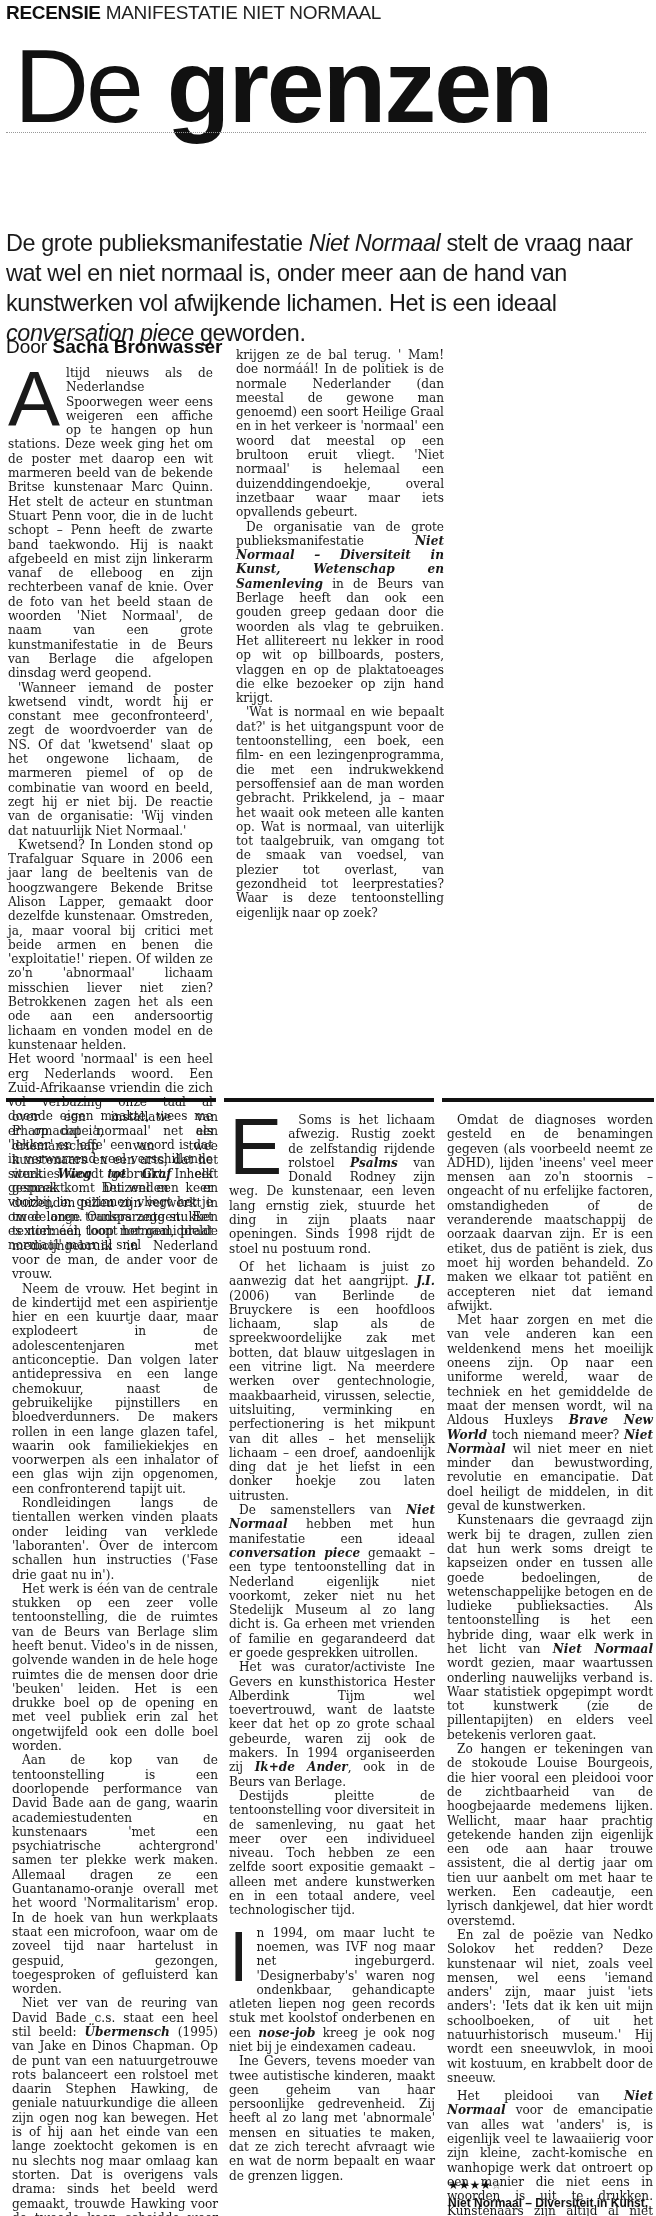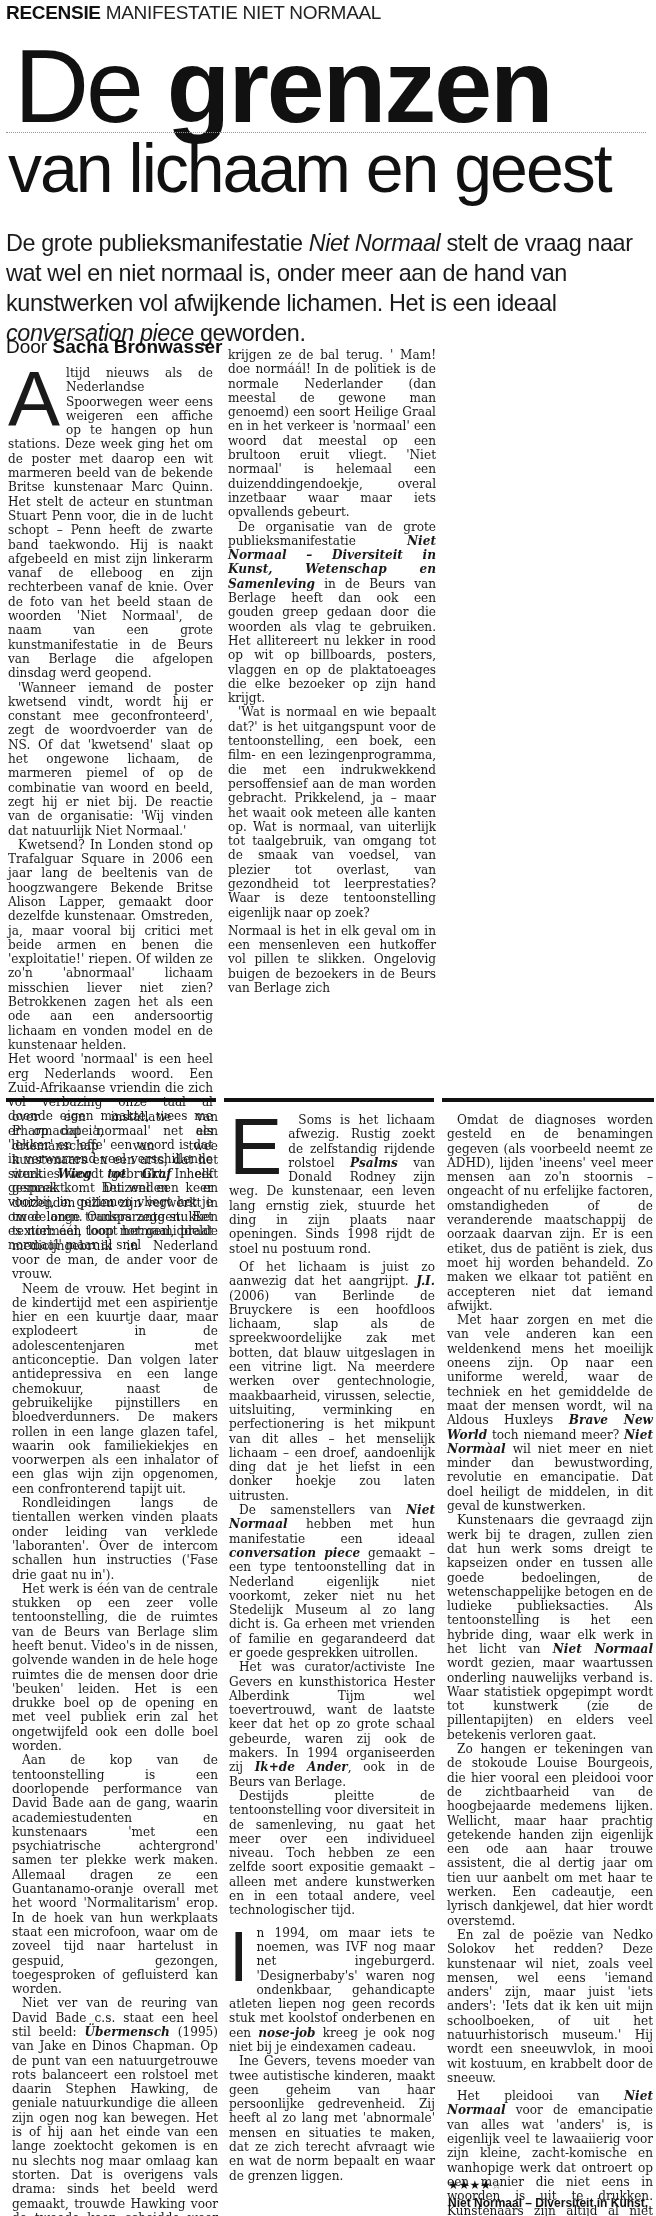--- a/index.html
+++ b/index.html
@@ -22,21 +22,21 @@
   .byline { position: absolute; left: 6px; top: 336px; font-family: "Liberation Sans", sans-serif; font-size: 19px; }
   .byline b { font-weight: bold; }
 
   .col { position: absolute; font-family: "DejaVu Serif", serif; font-size: 12.1px; line-height: 14.3px; text-align: justify; color: #1a1a1a; hyphens: manual; }
   .col p { margin: 0; text-indent: 10px; }
   .col p.noindent { text-indent: 0; }
   .col p.gap { margin-top: 4px; }
   .col i { font-style: italic; font-weight: bold; }
 
   .col-a { left: 8px; top: 366px; width: 205px; }
-  .col-b { left: 228px; top: 348px; width: 208px; }
+  .col-b { left: 236px; top: 348px; width: 208px; }
   .col-c { left: 12px; top: 1110px; width: 206px; }
   .col-d { left: 229px; top: 1113px; width: 206px; }
   .col-e { left: 447px; top: 1113px; width: 206px; }
 
   .dropcap { float: left; font-family: "Liberation Sans", sans-serif; font-weight: normal; font-size: 78px; line-height: 62px; margin: 2px 6px 0 0; padding: 0; }
   .dropcap.e { font-size: 80px; line-height: 64px; }
   .dropcap.i { font-size: 70px; line-height: 58px; margin-right: 8px; }
 
   .thick-rule { position: absolute; top: 1098px; height: 4px; background: #111; }
   .rule-1 { left: 6px; width: 210px; }
@@ -56,21 +56,20 @@
   <div class="kicker">
     <span class="k-bold">RECENSIE</span>
     <span class="k-light">MANIFESTATIE NIET NORMAAL</span>
   </div>
 
   <h1 class="headline1" style="margin:12px;">
     <span class="h-light">De</span>
     <span class="h-bold">grenzen</span>
   </h1>
   <div class="rule-dotted"></div>
-  <h2 class="headline2" style="margin:0;">van lichaam en geest</h2>
 
   <div class="lede"><span>De grote publieksmanifestatie </span><i>Niet Normaal</i><span> stelt de vraag naar wat wel en niet normaal is, onder meer aan de hand van kunstwerken vol afwijkende lichamen. Het is een ideaal </span><i>conversation piece</i><span> geworden.</span></div>
 
   <div class="byline">
     <span>Door</span>
     <b>Sacha Bronwasser</b>
   </div>
 
   <div class="col col-a">
     <span class="dropcap">A</span>
@@ -80,21 +79,20 @@
         <p><span>Kwetsend? In Londen stond op Trafalguar Square in 2006 een jaar lang de beeltenis van de hoogzwangere Bekende Britse Alison Lapper, gemaakt door dezelfde kunstenaar. Omstreden, ja, maar vooral bij critici met beide armen en benen die 'exploitatie!' riepen. Of wilden ze zo'n 'abnormaal' lichaam misschien liever niet zien? Betrokkenen zagen het als een ode aan een andersoortig lichaam en vonden model en de kunstenaar helden.</span></p>
         <p class="noindent"><span>Het woord 'normaal' is een heel erg Nederlands woord. Een Zuid-Afrikaanse vriendin die zich vol verbazing onze taal al doende eigen maakte, wees me er op dat 'normaal' net als 'lekker' en 'effe' een woord is dat in verwarrend veel verschillende situaties wordt gebruikt. In elk gesprek komt het wel een keer voorbij, in gezinnen vliegt het je om de oren. Ouders zeggen: 'Eet es normaal, loop normaal, praat normaal' maar al snel</span></p>
       </div>
   </div>
 
   <div class="col col-b">
     <div>
         <p class="noindent"><span>krijgen ze de bal terug. ' Mam! doe normáál! In de politiek is de normale Nederlander (dan meestal de gewone man genoemd) een soort Heilige Graal en in het verkeer is 'normaal' een woord dat meestal op een brultoon eruit vliegt. 'Niet normaal' is helemaal een duizenddingendoekje, overal inzetbaar waar maar iets opvallends gebeurt.</span></p>
         <p><span>De organisatie van de grote publieksmanifestatie </span><i>Niet Normaal – Diversiteit in Kunst, Wetenschap en Samenleving</i><span> in de Beurs van Berlage heeft dan ook een gouden greep gedaan door die woorden als vlag te gebruiken. Het allitereert nu lekker in rood op wit op billboards, posters, vlaggen en op de plaktatoeages die elke bezoeker op zijn hand krijgt.</span></p>
         <p><span>'Wat is normaal en wie bepaalt dat?' is het uitgangspunt voor de tentoonstelling, een boek, een film- en een lezingenprogramma, die met een indrukwekkend persoffensief aan de man worden gebracht. Prikkelend, ja – maar het waait ook meteen alle kanten op. Wat is normaal, van uiterlijk tot taalgebruik, van omgang tot de smaak van voedsel, van plezier tot overlast, van gezondheid tot leerprestaties? Waar is deze tentoonstelling eigenlijk naar op zoek?</span></p>
-        <p class="noindent gap"><span>Normaal is het in elk geval om in een mensenleven een hutkoffer vol pillen te slikken. Ongelovig buigen de bezoekers in de Beurs van Berlage zich</span></p>
       </div>
   </div>
 
   <div class="thick-rule rule-1"></div>
   <div class="thick-rule rule-2"></div>
   <div class="thick-rule rule-3"></div>
 
   <div class="col col-c">
     <div>
         <p class="noindent"><span>over een installatie van Pharmacopeia, een driemanschap van twee kunstenaars en een arts, dat het werk </span><i>Wieg tot Graf</i><span> heeft gemaakt. Duizenden en duizenden pillen zijn verwerkt in twee lange transparante stukken textiel: één toont het gemiddelde medicijngebruik in Nederland voor de man, de ander voor de vrouw.</span></p>
@@ -111,21 +109,21 @@
     <div>
         <p><span>Soms is het lichaam afwezig. Rustig zoekt de zelfstandig rijdende rolstoel </span><i>Psalms</i><span> van Donald Rodney zijn weg. De kunstenaar, een leven lang ernstig ziek, stuurde het ding in zijn plaats naar openingen. Sinds 1998 rijdt de stoel nu postuum rond.</span></p>
         <p class="gap"><span>Of het lichaam is juist zo aanwezig dat het aangrijpt. </span><i>J.I.</i><span> (2006) van Berlinde de Bruyckere is een hoofdloos lichaam, slap als de spreekwoordelijke zak met botten, dat blauw uitgeslagen in een vitrine ligt. Na meerdere werken over gentechnologie, maakbaarheid, virussen, selectie, uitsluiting, verminking en perfectionering is het mikpunt van dit alles – het menselijk lichaam – een droef, aandoenlijk ding dat je het liefst in een donker hoekje zou laten uitrusten.</span></p>
         <p><span>De samenstellers van </span><i>Niet Normaal</i><span> hebben met hun manifestatie een ideaal </span><i>conversation piece</i><span> gemaakt – een type tentoonstelling dat in Nederland eigenlijk niet voorkomt, zeker niet nu het Stedelijk Museum al zo lang dicht is. Ga erheen met vrienden of familie en gegarandeerd dat er goede gesprekken uitrollen.</span></p>
         <p><span>Het was curator/activiste Ine Gevers en kunsthistorica Hester Alberdink Tijm wel toevertrouwd, want de laatste keer dat het op zo grote schaal gebeurde, waren zij ook de makers. In 1994 organiseerden zij </span><i>Ik+de Ander</i><span>, ook in de Beurs van Berlage.</span></p>
         <p><span>Destijds pleitte de tentoonstelling voor diversiteit in de samenleving, nu gaat het meer over een individueel niveau. Toch hebben ze een zelfde soort expositie gemaakt – alleen met andere kunstwerken en in een totaal andere, veel technologischer tijd.</span></p>
       </div>
     <div style="height:8px"></div>
     <span class="dropcap i">I</span>
     <div>
-        <p class="noindent"><span>n 1994, om maar iets te noemen, was IVF nog maar net ingeburgerd. 'Designerbaby's' waren nog ondenkbaar, gehandicapte atleten liepen nog geen records stuk met koolstof onderbenen en een </span><i>nose-job</i><span> kreeg je ook nog niet bij je eindexamen cadeau.</span></p>
+        <p class="noindent"><span>n 1994, om maar lucht te noemen, was IVF nog maar net ingeburgerd. 'Designerbaby's' waren nog ondenkbaar, gehandicapte atleten liepen nog geen records stuk met koolstof onderbenen en een </span><i>nose-job</i><span> kreeg je ook nog niet bij je eindexamen cadeau.</span></p>
         <p><span>Ine Gevers, tevens moeder van twee autistische kinderen, maakt geen geheim van haar persoonlijke gedrevenheid. Zij heeft al zo lang met 'abnormale' mensen en situaties te maken, dat ze zich terecht afvraagt wie en wat de norm bepaalt en waar de grenzen liggen.</span></p>
       </div>
   </div>
 
   <div class="col col-e">
     <div>
         <p><span>Omdat de diagnoses worden gesteld en de benamingen gegeven (als voorbeeld neemt ze ADHD), lijden 'ineens' veel meer mensen aan zo'n stoornis – ongeacht of nu erfelijke factoren, omstandigheden of de veranderende maatschappij de oorzaak daarvan zijn. Er is een etiket, dus de patiënt is ziek, dus moet hij worden behandeld. Zo maken we elkaar tot patiënt en accepteren niet dat iemand afwijkt.</span></p>
         <p><span>Met haar zorgen en met die van vele anderen kan een weldenkend mens het moeilijk oneens zijn. Op naar een uniforme wereld, waar de techniek en het gemiddelde de maat der mensen wordt, wil na Aldous Huxleys </span><i>Brave New World</i><span> toch niemand meer? </span><i>Niet Normàal</i><span> wil niet meer en niet minder dan bewustwording, revolutie en emancipatie. Dat doel heiligt de middelen, in dit geval de kunstwerken.</span></p>
         <p><span>Kunstenaars die gevraagd zijn werk bij te dragen, zullen zien dat hun werk soms dreigt te kapseizen onder en tussen alle goede bedoelingen, de wetenschappelijke betogen en de ludieke publieksacties. Als tentoonstelling is het een hybride ding, waar elk werk in het licht van </span><i>Niet Normaal</i><span> wordt gezien, maar waartussen onderling nauwelijks verband is. Waar statistiek opgepimpt wordt tot kunstwerk (zie de pillentapijten) en elders veel betekenis verloren gaat.</span></p>
         <p><span>Zo hangen er tekeningen van de stokoude Louise Bourgeois, die hier vooral een pleidooi voor de zichtbaarheid van de hoogbejaarde medemens lijken. Wellicht, maar haar prachtig getekende handen zijn eigenlijk een ode aan haar trouwe assistent, die al dertig jaar om tien uur aanbelt om met haar te werken. Een cadeautje, een lyrisch dankjewel, dat hier wordt overstemd.</span></p>

